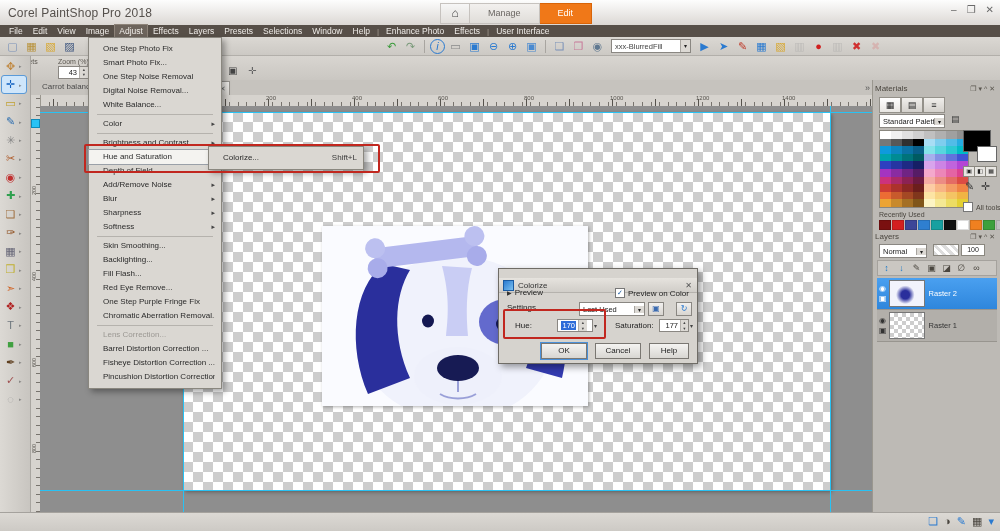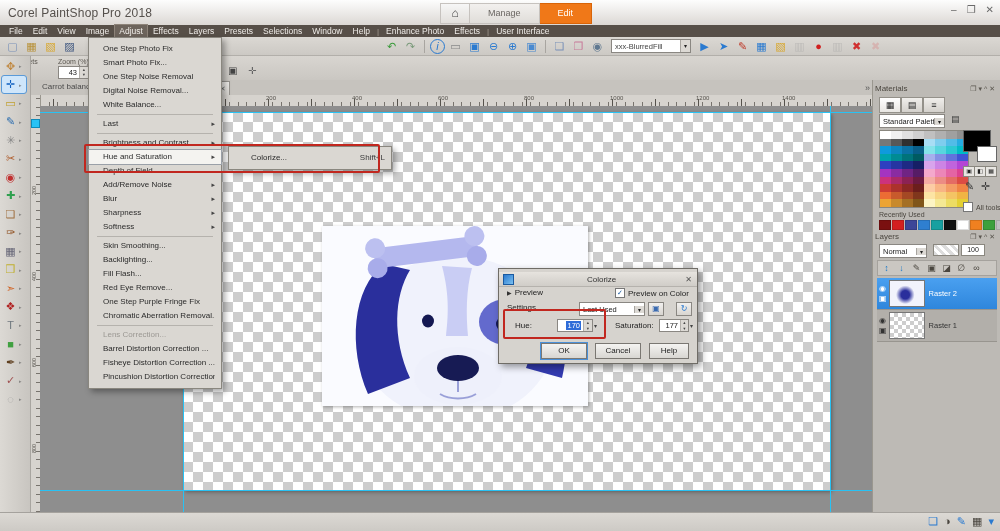--- a/index.html
+++ b/index.html
@@ -31,21 +31,21 @@
   .tb-icon.dim{opacity:.4;}
   .tb-sep{width:1px;height:13px;background:#a8a5a0;margin:0 4px;}
   .preset-dd{display:flex;align-items:center;background:#fff;border:1px solid #8a8782;height:12px;width:78px;margin:0 4px;}
   .preset-dd .val{flex:1;font-size:7.5px;color:#444;padding-left:3px;white-space:nowrap;overflow:hidden;}
   .preset-dd .arr{width:9px;text-align:center;background:#dcd9d4;border-left:1px solid #a8a5a0;font-size:6px;line-height:12px;}
 
   
   .tool-options{left:0;top:56px;width:1000px;height:24px;background:linear-gradient(#d8d5d0,#cac7c2);border-bottom:1px solid #aeaba6;}
   .to-label{position:absolute;font-size:7px;color:#5a5650;}
   .to-field{position:absolute;display:flex;align-items:center;height:12px;}
-  .spinbox{background:#fff;border:1px solid #8a8782;height:11px;display:flex;align-items:center;justify-content:flex-end;}
+  .spinbox{background:#fff;border:1px solid #8a8782;height:11px;display:flex;align-items:center;}
   .spinbox .num{font-size:7.5px;padding:0 2px;min-width:16px;text-align:right;}
   .spincol{display:flex;flex-direction:column;width:8px;border-left:1px solid #b2afaa;}
   .spincol span{height:5.5px;line-height:5px;font-size:4.5px;text-align:center;background:#dcd9d4;color:#444;}
 
   
   .tabstrip{left:0;top:80px;width:1000px;height:15px;background:#c6c3be;border-bottom:1px solid #a5a29d;}
   .panel-collapse{position:absolute;font-size:9px;color:#555;}
   .panel-tab-label{position:absolute;left:42px;top:2px;font-size:8px;color:#4a4a4a;white-space:nowrap;}
   .image-tab{position:absolute;left:194px;top:1px;height:13px;background:linear-gradient(#efedea,#d8d5d0);border:1px solid #96938e;display:flex;align-items:center;padding:0 3px;gap:3px;}
   .image-tab .lbl{font-size:7.5px;color:#333;}
@@ -72,34 +72,34 @@
   
   .toolcol{left:0;top:56px;width:30px;height:456px;background:linear-gradient(90deg,#dcd9d4,#c8c5c0);border-right:1px solid #a8a5a0;}
   .tool{position:relative;width:24px;height:17px;margin:1.5px 2px;display:flex;align-items:center;}
   .tool-glyph{width:17px;text-align:center;font-size:11px;}
   .tool-fly{font-size:5px;color:#6a6a6a;opacity:.7;}
   .tool.active{background:#cfe6fb;outline:1px solid #5a9ad8;border-radius:2px;}
 
   
   .menu-panel{background:#dad7d2;border:1px solid #8a877f;box-shadow:3px 3px 6px rgba(0,0,0,.35);z-index:10;padding:4px 0;}
   .adjust-menu{left:88px;top:37px;width:132px;}
-  .submenu{left:228px;top:146px;width:154px;padding-left:8px;}
+  .submenu{left:208px;top:146px;width:154px;}
   .menu-item{height:14px;line-height:14px;padding:0 6px 0 14px;display:flex;font-size:8px;color:#2a2a2a;white-space:nowrap;overflow:hidden;}
   .menu-item .mi-label{flex:1;overflow:hidden;}
   .menu-item .mi-short{color:#3a3a3a;margin-left:4px;}
   .menu-item .mi-arrow{font-size:7px;color:#444;}
   .menu-item.hl{background:#f4f3f0;outline:1px solid #9aa0a8;}
   .menu-item.dis{color:#9b9893;}
   .menu-sep{border-top:1px solid #b5b2ad;margin:2px 8px;height:0;}
 
   .red-rect{border:2px solid #c1271f;border-radius:2px;z-index:12;pointer-events:none;}
 
   
   .dialog{left:498px;top:268px;width:198px;height:94px;background:#d6d3ce;border:1px solid #6f6c66;box-shadow:3px 3px 7px rgba(0,0,0,.4);z-index:8;font-size:8px;}
-  .dlg-title{position:absolute;left:0;top:3px;width:100%;height:14px;background:linear-gradient(#e6e3de,#d0cdc8);border-bottom:1px solid #b5b2ad;display:flex;align-items:center;text-align:center;}
+  .dlg-title{position:absolute;left:0;top:9px;width:100%;height:14px;background:linear-gradient(#e6e3de,#d0cdc8);border-bottom:1px solid #b5b2ad;display:flex;align-items:center;}
   .dlg-icon{width:9px;height:9px;margin:0 4px;background:linear-gradient(135deg,#2a7ad0,#7ac0f0);border:1px solid #1a5aa0;}
   .dlg-title-text{flex:1;font-size:8px;color:#333;}
   .dlg-x{margin-right:5px;color:#555;font-size:8px;}
   .dlg-row{position:absolute;display:flex;align-items:center;}
   .chk{width:8px;height:8px;background:#fff;border:1px solid #777;font-size:7px;line-height:8px;text-align:center;color:#1a5aa0;margin-right:3px;}
   .dd{display:flex;align-items:center;background:#fff;border:1px solid #8a8782;height:12px;}
   .dd .val{flex:1;font-size:7.5px;padding-left:3px;white-space:nowrap;overflow:hidden;}
   .dd .arr{width:9px;text-align:center;background:#dcd9d4;border-left:1px solid #a8a5a0;font-size:6px;}
   .mini-btn{width:14px;height:12px;border:1px solid #8a8782;background:linear-gradient(#f2f0ee,#d8d5d0);text-align:center;line-height:12px;font-size:8px;margin-left:3px;}
   .sel{background:#2e6cd8;color:#fff;padding:0 1px;}
@@ -393,21 +393,21 @@
         <span class="mi-label">One Step Noise Removal</span>
       </div>
       <div class="menu-item">
         <span class="mi-label">Digital Noise Removal...</span>
       </div>
       <div class="menu-item">
         <span class="mi-label">White Balance...</span>
       </div>
       <div class="menu-sep"></div>
       <div class="menu-item">
-        <span class="mi-label">Last</span>
+        <span class="mi-label">Color</span>
         <span class="mi-arrow">▸</span>
       </div>
       <div class="menu-sep"></div>
       <div class="menu-item">
         <span class="mi-label">Brightness and Contrast</span>
         <span class="mi-arrow">▸</span>
       </div>
       <div class="menu-item hl">
         <span class="mi-label">Hue and Saturation</span>
         <span class="mi-arrow">▸</span>

